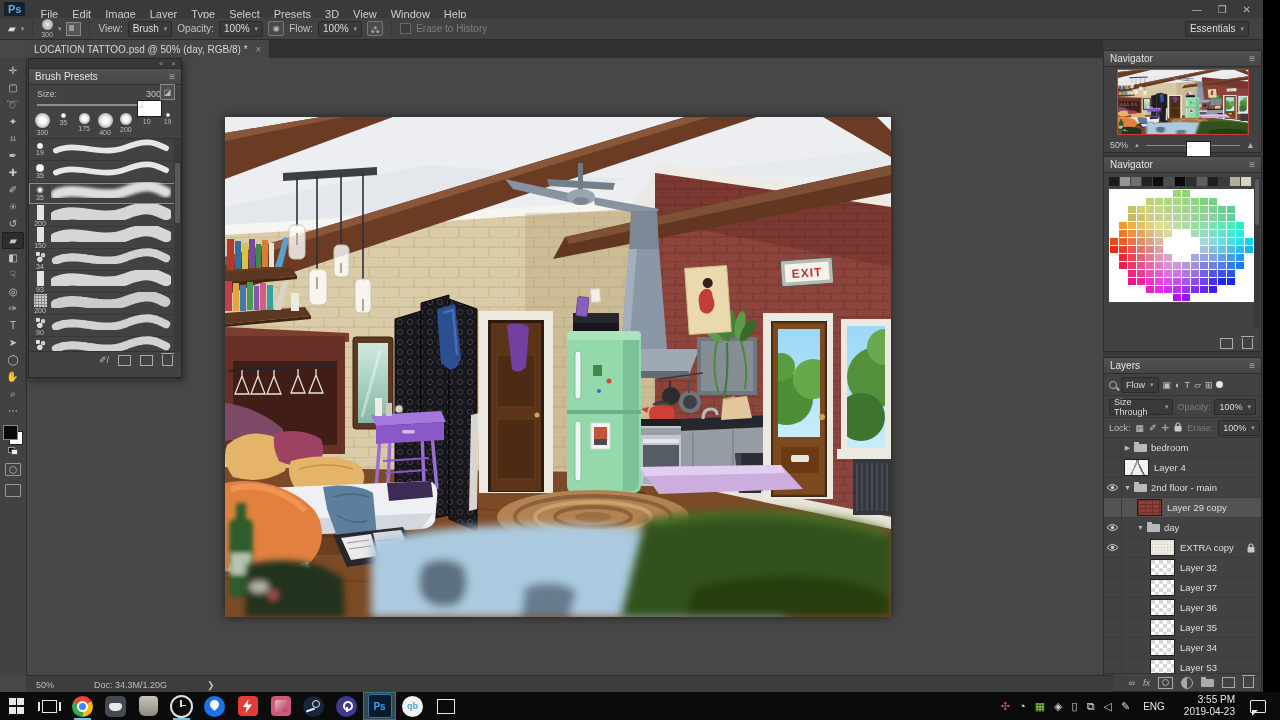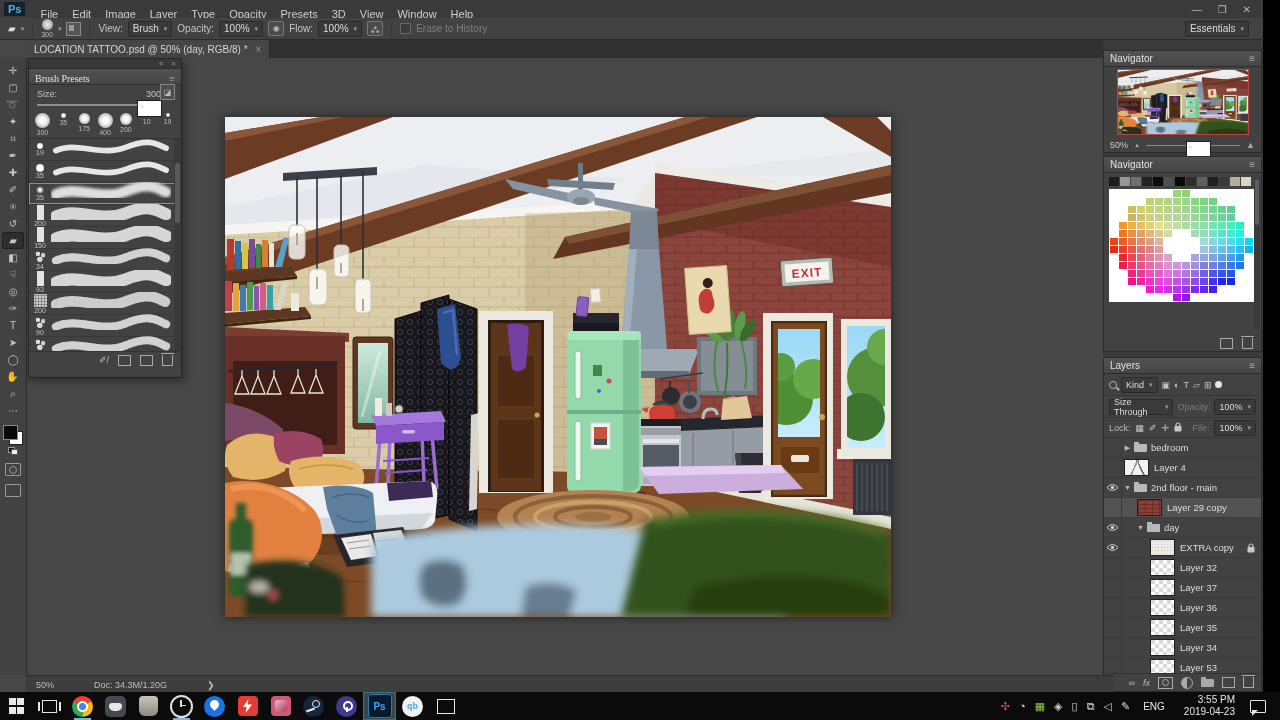--- a/index.html
+++ b/index.html
@@ -59,22 +59,22 @@
   
   .canvas-area{position:absolute;left:26px;top:58px;width:1077px;height:617px;background:#474747;overflow:hidden;}
   .artwork{position:absolute;left:199px;top:59px;width:666px;height:500px;box-shadow:0 0 10px rgba(0,0,0,.55);background:#fff;}
   .artwork svg{display:block;}
 
   
   .brush-panel{position:absolute;left:28px;top:58px;width:152px;height:318px;background:#424242;
     border:1px solid #262626;box-shadow:2px 3px 8px rgba(0,0,0,.4);font-size:9px;}
   .bp-mini{height:9px;background:#383838;display:flex;justify-content:flex-end;align-items:center;gap:8px;
     padding-right:5px;color:#999;font-size:8px;border-bottom:1px solid #2c2c2c;}
-  .bp-header{height:15px;background:linear-gradient(#525252,#464646);display:flex;align-items:flex-end;
-    padding:0 6px;color:#e3e3e3;font-size:10px;border-bottom:1px solid #2e2e2e;font-family:Liberation Serif, serif;}
+  .bp-header{height:15px;background:linear-gradient(#525252,#464646);display:flex;align-items:center;
+    padding:0 6px;color:#e3e3e3;font-size:10px;border-bottom:1px solid #2e2e2e;}
   .panel-menu-icon{margin-left:auto;color:#aaa;font-size:10px;}
   .bp-size-row{display:flex;justify-content:space-between;padding:4px 8px 1px 8px;color:#c0c0c0;font-size:9px;}
   .bp-slider{position:relative;height:10px;margin:0 8px;}
   .bp-slider .track{position:absolute;left:0;right:14px;top:4px;height:2px;background:#8e8e8e;}
   .bp-slider .thumb{position:absolute;top:0;font-size:8px;color:#e8e8e8;}
   .bp-target{position:absolute;right:-2px;top:-16px;width:13px;height:14px;border:1px solid #888;background:#4e4e4e;
     font-size:8px;color:#bbb;display:flex;align-items:center;justify-content:center;}
   .bp-presetrow{display:flex;padding:3px 4px 2px 4px;gap:2px;border-bottom:1px solid #333;}
   .bp-pcell{flex:1;display:flex;flex-direction:column;align-items:center;gap:1px;}
   .bp-pcell .c{border-radius:50%;background:radial-gradient(#fafafa 30%,#9a9a9a 90%);}
@@ -507,21 +507,21 @@
   <div class="ps-window">
 
     <div class="menu-bar">
       <span class="ps-logo">Ps</span>
       <nav id="menu-items" style="display:flex">
           <span class="menu-item">File</span>
           <span class="menu-item">Edit</span>
           <span class="menu-item">Image</span>
           <span class="menu-item">Layer</span>
           <span class="menu-item">Type</span>
-          <span class="menu-item">Opacity</span>
+          <span class="menu-item">Select</span>
           <span class="menu-item">Presets</span>
           <span class="menu-item">3D</span>
           <span class="menu-item">View</span>
           <span class="menu-item">Window</span>
           <span class="menu-item">Help</span>
         </nav>
       <div class="win-controls">
         <span>—</span>
         <span>❒</span>
         <span>✕</span>
@@ -1082,21 +1082,21 @@
       </div>
 
       <div class="panel ly-panel">
         <div class="panel-header">
           <span>Layers</span>
           <span class="panel-menu-icon">≡</span>
         </div>
         <div class="ly-filter">
           <span class="mag"></span>
           <span class="mini-select">
-            <span>Kind</span>
+            <span>Flow</span>
               <span class="caret">▾</span>
           </span>
           <span class="fic">▣</span>
           <span class="fic">◐</span>
           <span class="fic">T</span>
           <span class="fic">▱</span>
           <span class="fic">⊞</span>
           <span class="pinc"></span>
         </div>
         <div class="ly-blend">
@@ -1114,21 +1114,21 @@
           <span>Lock:</span>
           <span class="lockic">▦</span>
           <span class="lockic">✐</span>
           <span class="lockic">✛</span>
           <span class="lockic">
             <svg width="8" height="10" viewBox="0 0 8 10">
                 <rect x="0.5" y="4" width="7" height="5.5" rx="1" fill="#c8c8c8"></rect>
                 <path d="M2 4V3a2 2 0 0 1 4 0v1" fill="none" stroke="#c8c8c8" stroke-width="1.2"></path>
               </svg>
           </span>
-          <span class="dim" style="margin-left:auto">File:</span>
+          <span class="dim" style="margin-left:auto">Erase:</span>
           <span class="mini-select">
             <span>100%</span>
               <span class="caret">▾</span>
           </span>
         </div>
         <div class="ly-list" id="ly-list">
             <div class="lrow">
               <span class="eyewell"></span>
               <span style="width: 0px; flex: 0 0 auto;"></span>
               <span class="chev">▶</span>

